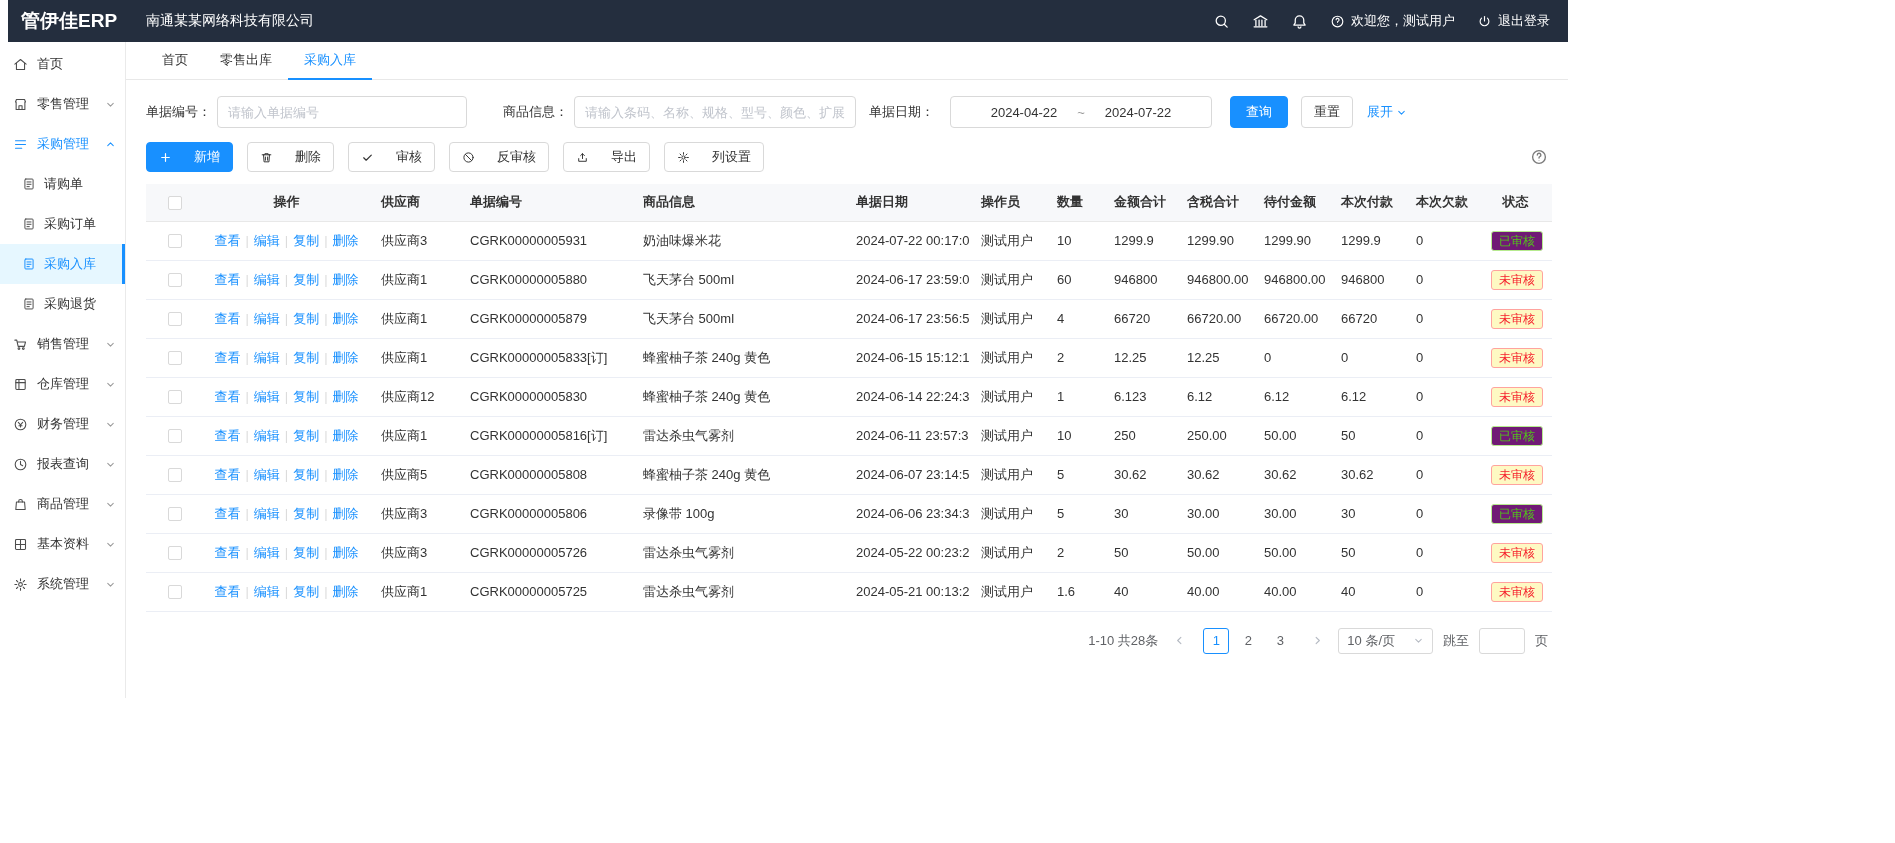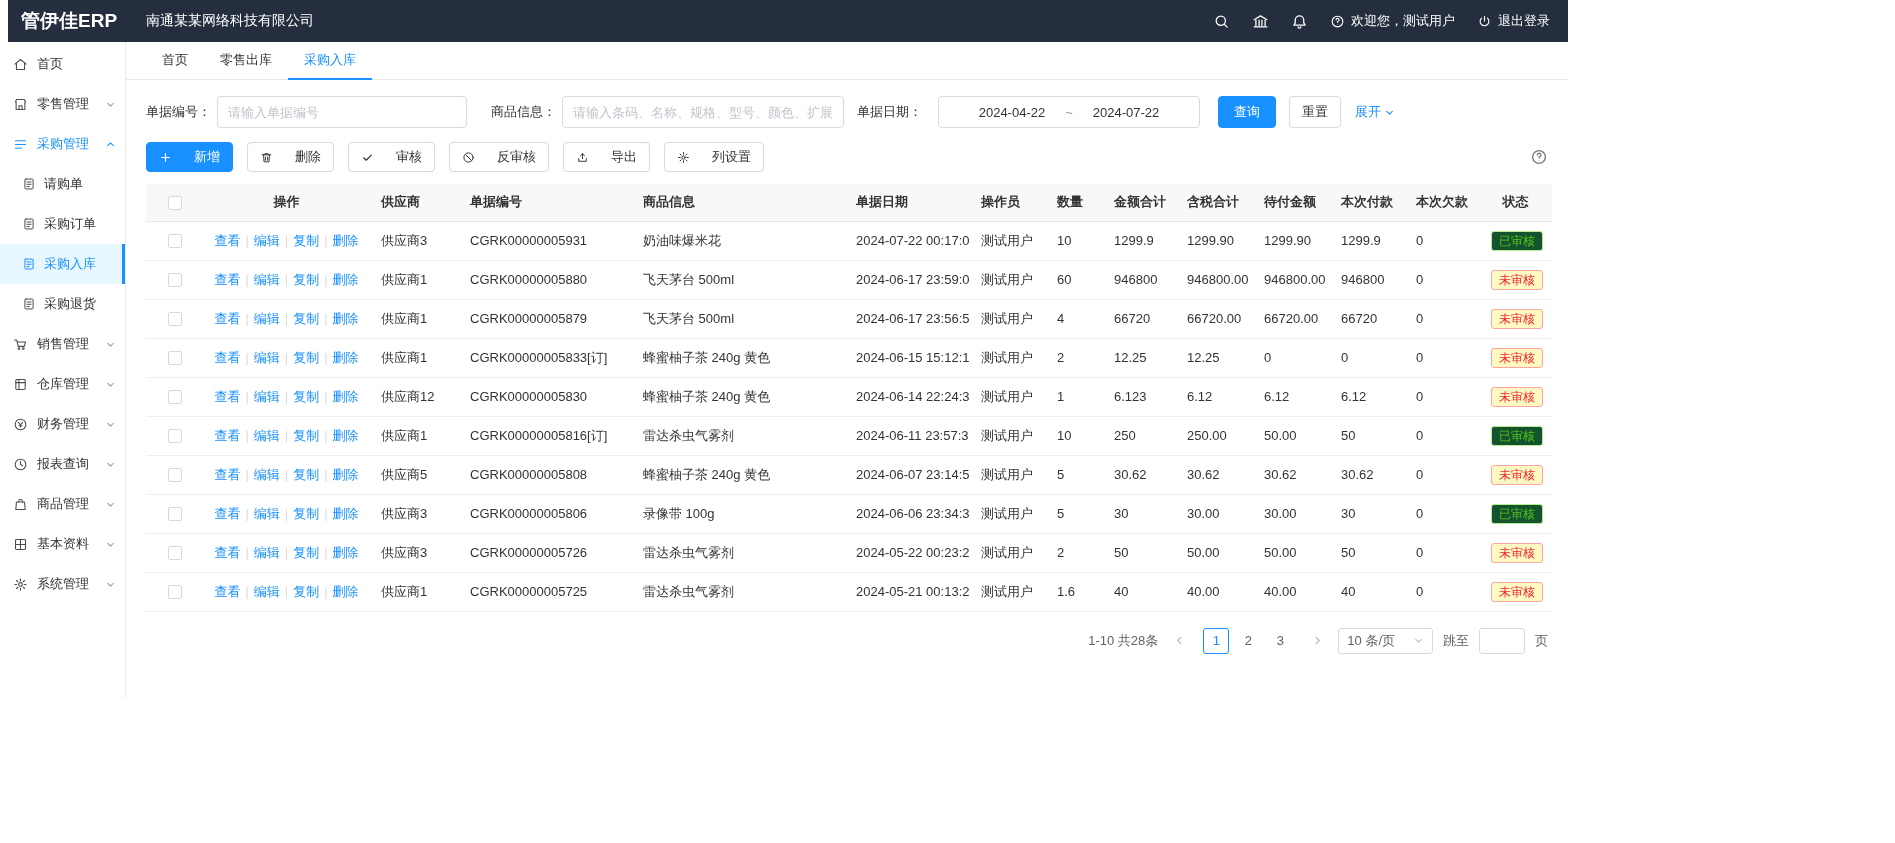--- a/index.html
+++ b/index.html
@@ -37,21 +37,21 @@
   .main { flex:1; min-width:0; }
   .tabbar { height:38px; border-bottom:1px solid #e8e8e8; display:flex; align-items:stretch; padding-left:20px; }
   .tab { display:flex; align-items:center; padding:0 16px; color:#333; cursor:pointer; border-bottom:2px solid transparent; margin-bottom:-1px; }
   .tab.active { color:#1890ff; border-bottom-color:#1890ff; }
 
   .content { padding:0 20px; }
 
   
   .filter-row { display:flex; align-items:center; margin-top:16px; }
   .f-label { margin-right:6px; white-space:nowrap; }
-  .ml24 { margin-left:24px; } .ml13 { margin-left:13px; }
+  .ml24 { margin-left:36px; } .ml13 { margin-left:13px; }
   .text-input { height:32px; border:1px solid #d9d9d9; border-radius:4px; padding:0 10px; font-size:13px; color:#333; outline:none; font-family:inherit; }
   .text-input::placeholder { color:#c0c4cc; }
   .w250 { width:250px; } .w280 { width:282px; }
   .date-range { width:262px; height:32px; border:1px solid #d9d9d9; border-radius:4px; display:flex; align-items:center; justify-content:center; gap:20px; cursor:pointer;margin-left:10px; }
   .date-sep { color:#999; }
   .btn { height:32px; border-radius:4px; font-size:13px; cursor:pointer; font-family:inherit; }
   .btn-primary { background:#1890ff; color:#fff; border:1px solid #1890ff; padding:0 15px; margin-left:18px; }
   .btn-default { background:#fff; color:#333; border:1px solid #d9d9d9; padding:0 12px; margin-left:13px; }
   .expand-link { display:inline-flex; align-items:center; gap:3px; color:#1890ff; margin-left:14px; cursor:pointer; text-decoration:none; }
   .expand-link .chev { color:#1890ff; margin-left:0; }
@@ -70,21 +70,21 @@
   thead th { background:#f7f8fa; height:37px; font-size:13px; color:#333; font-weight:600; text-align:left; padding:0 12px; border-bottom:1px solid #e8e8e8; white-space:nowrap; overflow:hidden; }
   tbody td { height:39px; font-size:13px; color:#333; padding:0 12px; border-bottom:1px solid #ebeef5; white-space:nowrap; overflow:hidden; }
   .th-center { text-align:center; }
   .col-check { text-align:center; padding:0 !important; }
   .td-actions { text-align:center; padding:0 4px !important; }
   .td-status { text-align:center; }
   .link { color:#1890ff; cursor:pointer; text-decoration:none; }
   .sep { color:#dcdcdc; margin:0 5px; }
   .cb { appearance:none; -webkit-appearance:none; width:14px; height:14px; border:1px solid #d9d9d9; border-radius:2px; background:#fff; cursor:pointer; vertical-align:middle; margin:0; }
   .badge { display:inline-block; font-size:12px; line-height:18px; padding:0 7px; border-radius:3px; border:1px solid; }
-  .badge.approved { color:#52c41a; border-color:#b7eb8f; background:#14532d; }
+  .badge.approved { color:#52c41a; border-color:#b7eb8f; background:#701a75; }
   .badge.unapproved { color:#f5222d; border-color:#ffa39e; background:#fef9c3; }
 
   
   .pagination { display:flex; align-items:center; justify-content:flex-end; gap:10px; margin:16px 0 26px; color:#606266; }
   .pg-arrow { width:22px; height:26px; display:inline-flex; align-items:center; justify-content:center; color:#b4b9c2; cursor:pointer; }
   .pg-arrow svg { width:11px; height:11px; }
   #page-numbers { display:inline-flex; align-items:center; }
   .page-num { min-width:26px; height:26px; display:inline-flex; align-items:center; justify-content:center; border:1px solid transparent; border-radius:3px; cursor:pointer; margin:0 3px; color:#606266; }
   .page-num.current { border-color:#1890ff; color:#1890ff; }
   .page-size { height:26px; border:1px solid #d9d9d9; border-radius:3px; display:inline-flex; align-items:center; gap:18px; padding:0 8px; cursor:pointer; }

